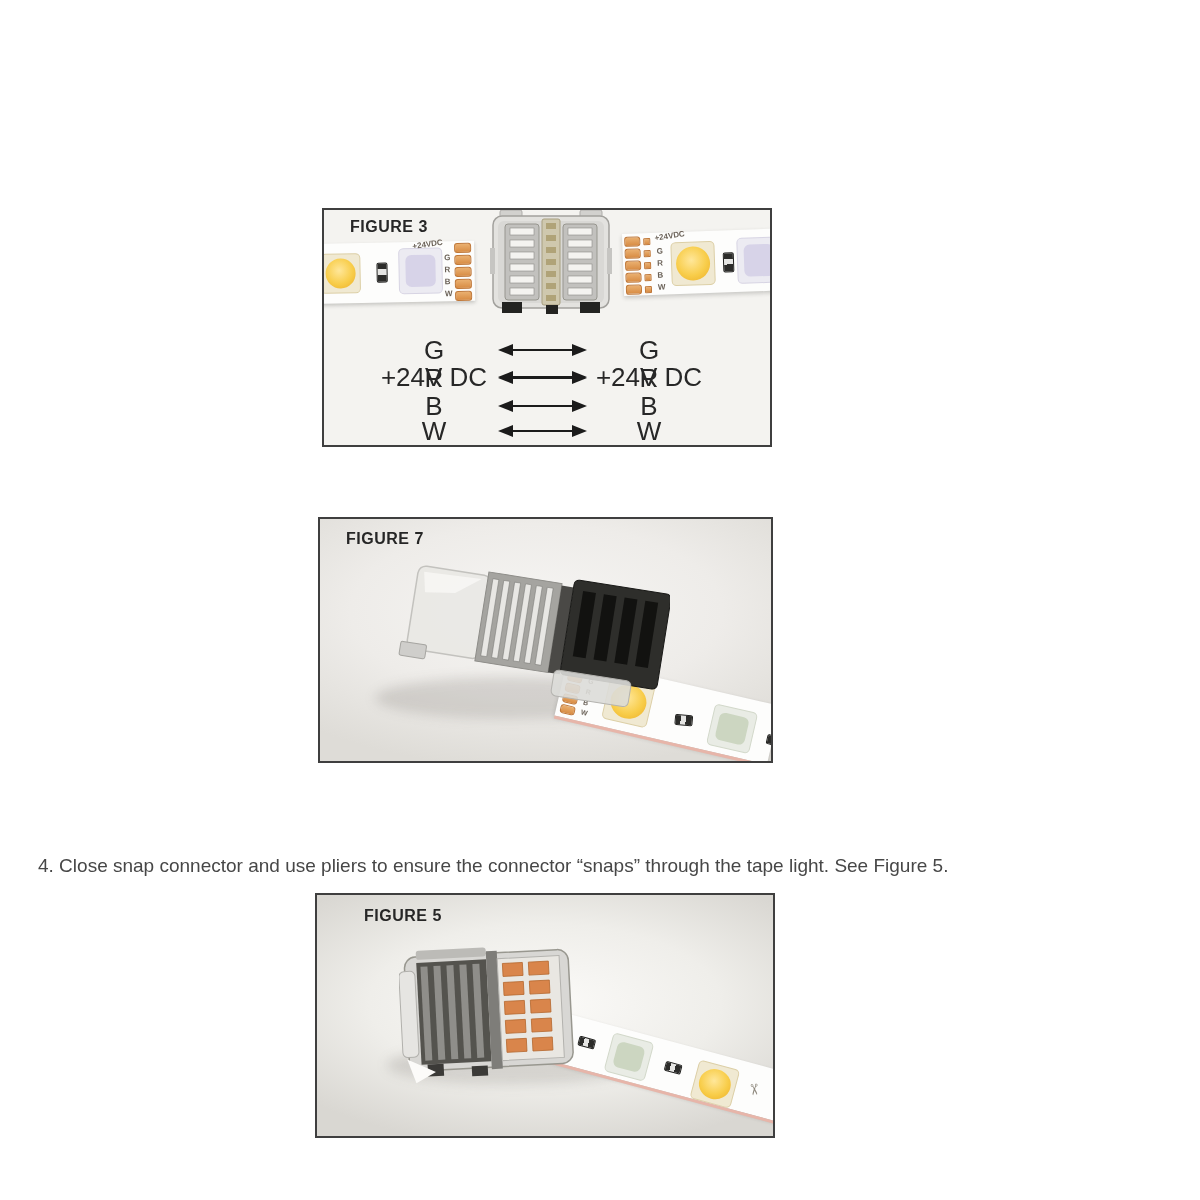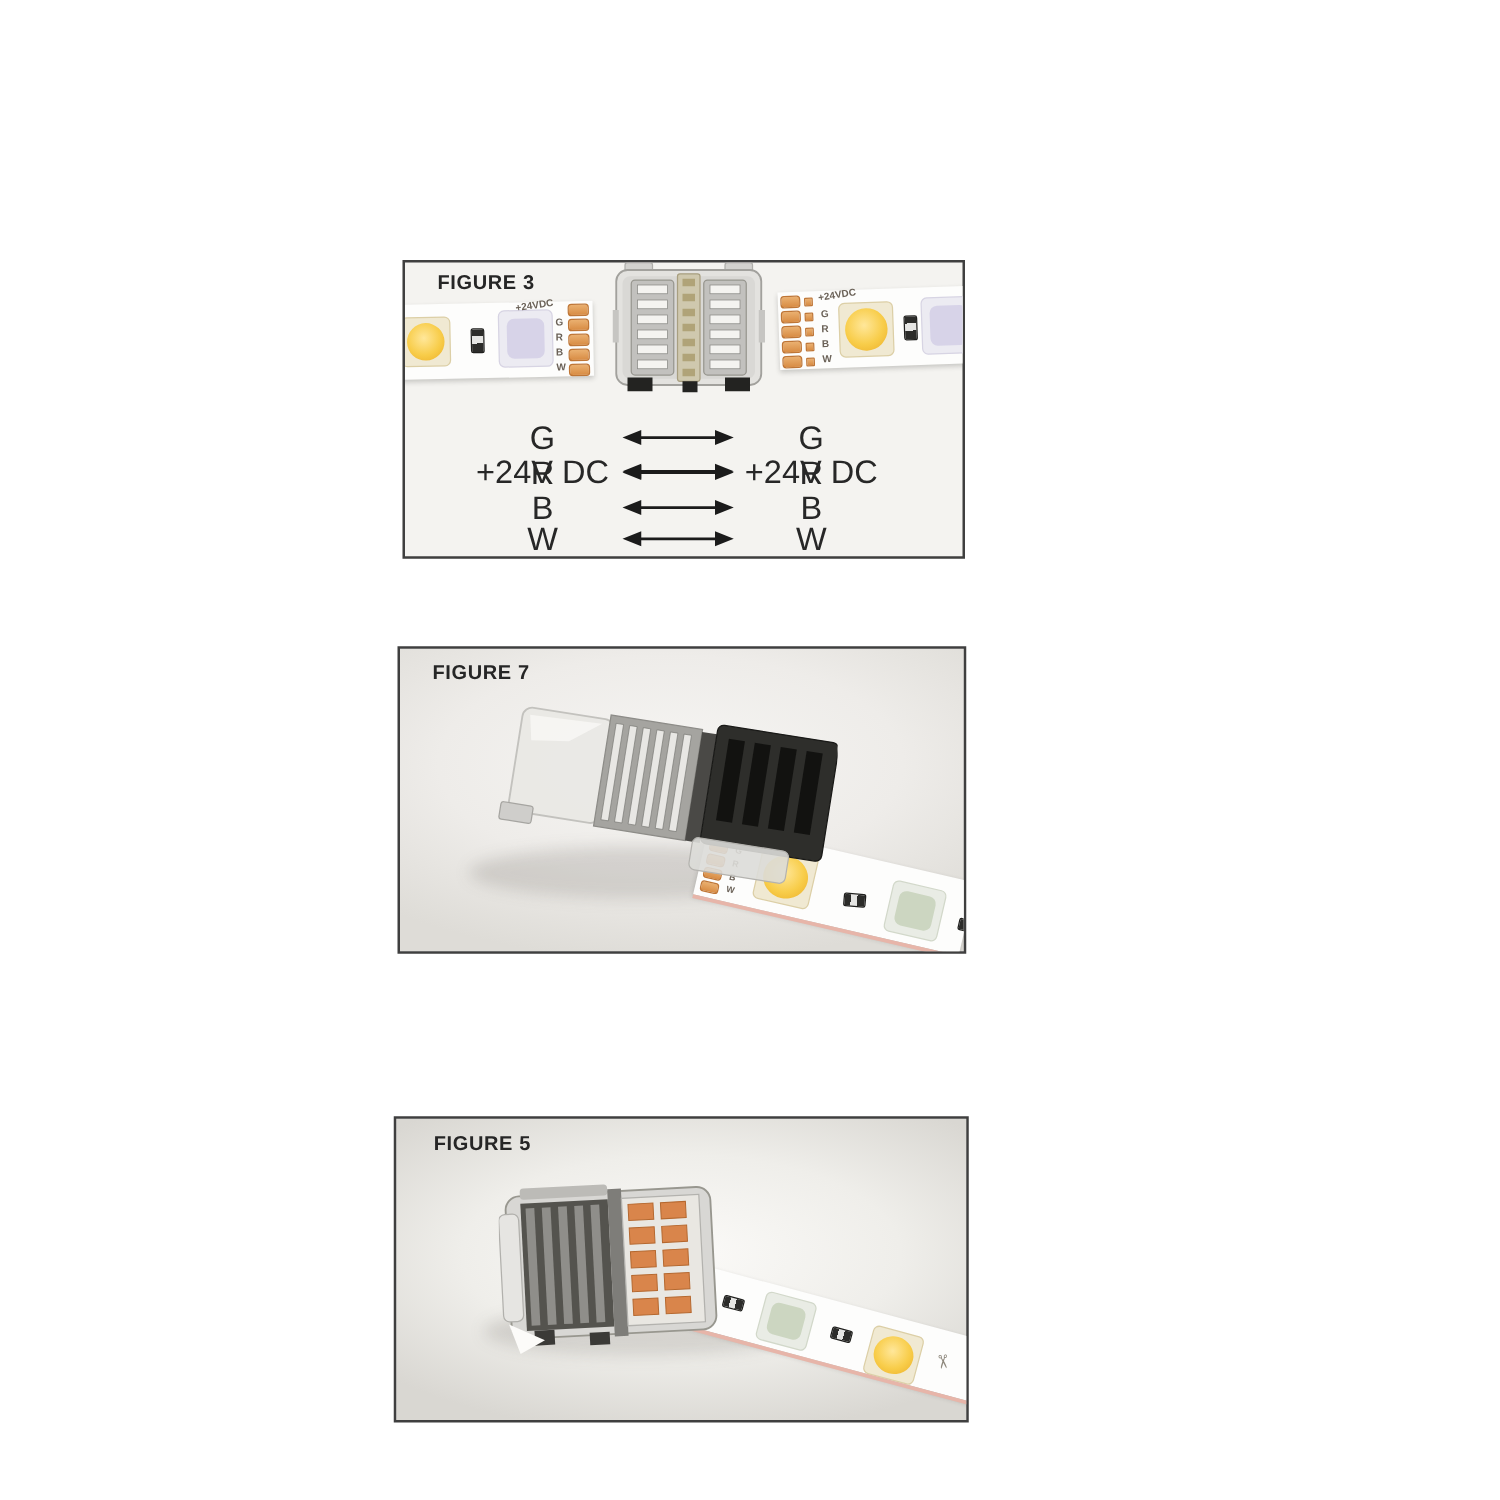--- a/index.html
+++ b/index.html
@@ -15,21 +15,21 @@
 
   .figure{position:absolute;box-sizing:border-box;border:2px solid #3f3f3f;overflow:hidden;}
   #fig3{left:322px;top:208px;width:450px;height:239px;background:#f4f3f0;}
   #fig4{left:318px;top:517px;width:455px;height:246px;
         background:radial-gradient(ellipse 75% 65% at 48% 38%, #f6f5f3 0%, #eeece9 55%, #dedcd7 100%);}
   #fig5{left:315px;top:893px;width:460px;height:245px;
         background:radial-gradient(ellipse 70% 60% at 50% 45%, #fbfaf8 0%, #efeeea 55%, #d9d7d2 100%);}
   .figlabel{position:absolute;left:26px;top:8px;font-size:16px;font-weight:bold;
             color:#262626;letter-spacing:0.5px;}
   #fig4 .figlabel{top:11px;}
-  #fig5 .figlabel{left:30px;top:12px;}
+  #fig5 .figlabel{left:47px;top:12px;}
 
   .strip{position:absolute;background:#fdfdfc;box-shadow:0 2px 4px rgba(40,40,35,.22);
          transform-origin:left top;}
   .led{position:absolute;border-radius:5px;box-sizing:border-box;}
   .led .dome{position:absolute;border-radius:50%;}
   .led-warm{background:#f0e9d2;border:1px solid #dccfa6;}
   .led-warm .dome{inset:4px;background:radial-gradient(circle at 45% 40%, #ffe79a 0%, #f8cd4a 55%, #ecae26 100%);}
   .led-rgb{background:#ecebf2;border:1px solid #d7d4e3;}
   .led-rgb .dome{inset:6px;border-radius:6px;background:#d7d3e8;}
   .led-green{background:#e9ece5;border:1px solid #d2d8ca;}
@@ -247,20 +247,21 @@
           <rect x="229" y="18" width="13" height="66" fill="#121210"></rect>
         </g>
         <rect x="150" y="100" width="78" height="26" rx="5" fill="#dcdbd8" fill-opacity="0.9" stroke="#b4b3af"></rect>
         <rect x="-6" y="96" width="26" height="14" rx="2" fill="#cfcecb" stroke="#a6a5a1"></rect>
       </g>
     </svg>
 
     <div class="figlabel">FIGURE 7</div>
   </div>
 
+  <p class="step" id="step4">4. Close snap connector and use pliers to ensure the connector “snaps” through the tape light. See Figure 5.</p>
 
   <div class="figure" id="fig5">
     <div class="shadow" style="left:70px;top:150px;width:250px;height:40px;"></div>
 
     <div class="strip" style="left:196px;top:104px;width:300px;height:50px;transform:rotate(15deg);">
       <div class="led led-warm" style="left:16px;top:4px;width:42px;height:40px;">
           <div class="dome"></div>
         </div>
       <div class="res res-h" style="left:74px;top:18px;width:17px;height:10px;"></div>
       <div class="led led-green" style="left:106px;top:6px;width:42px;height:40px;">

